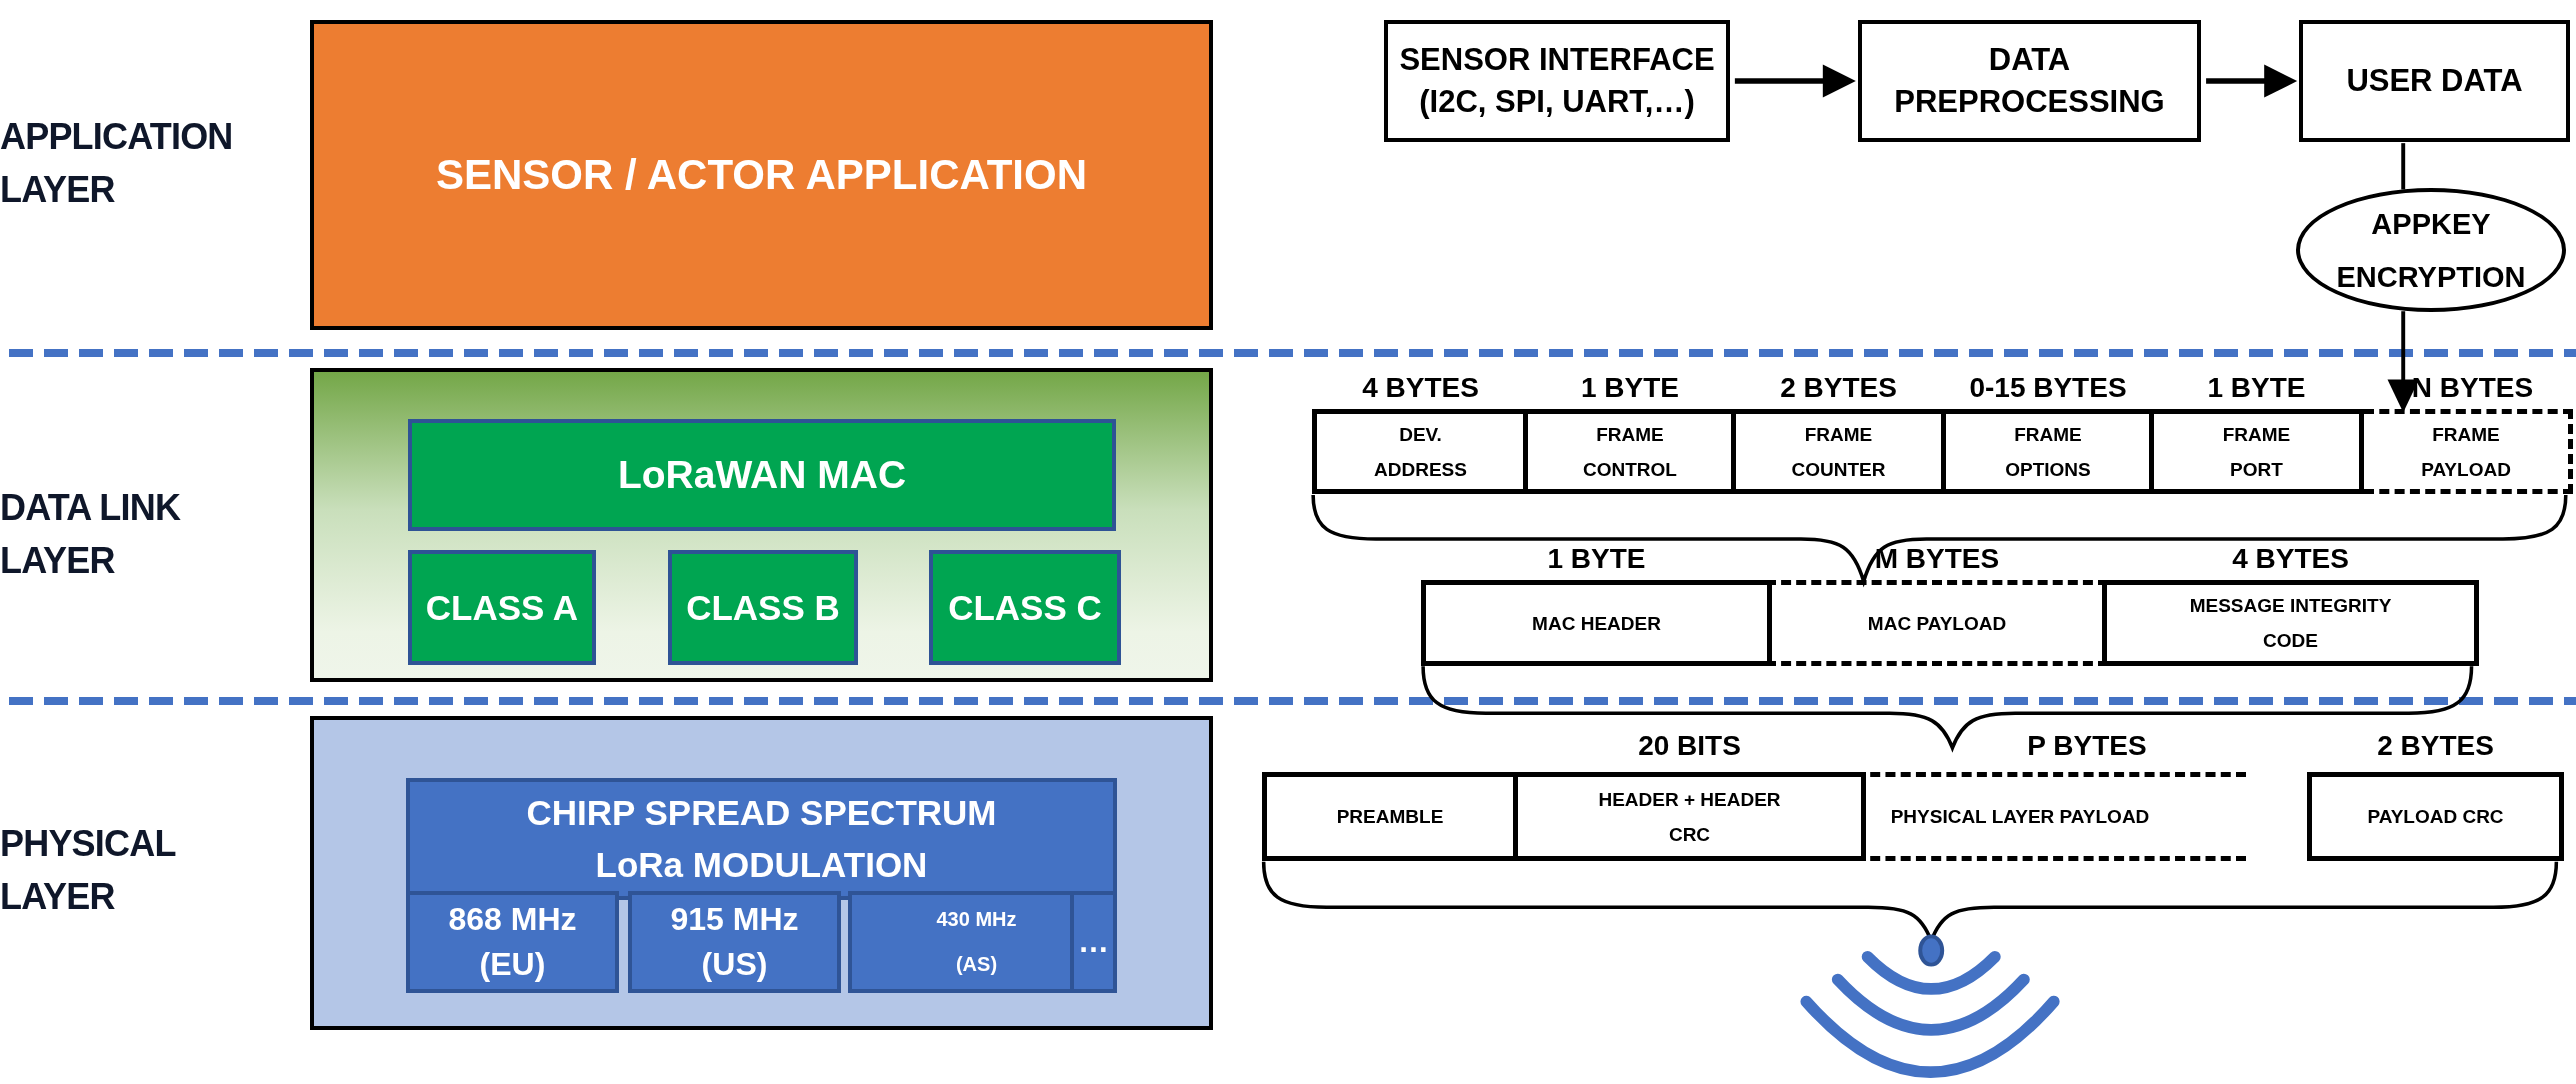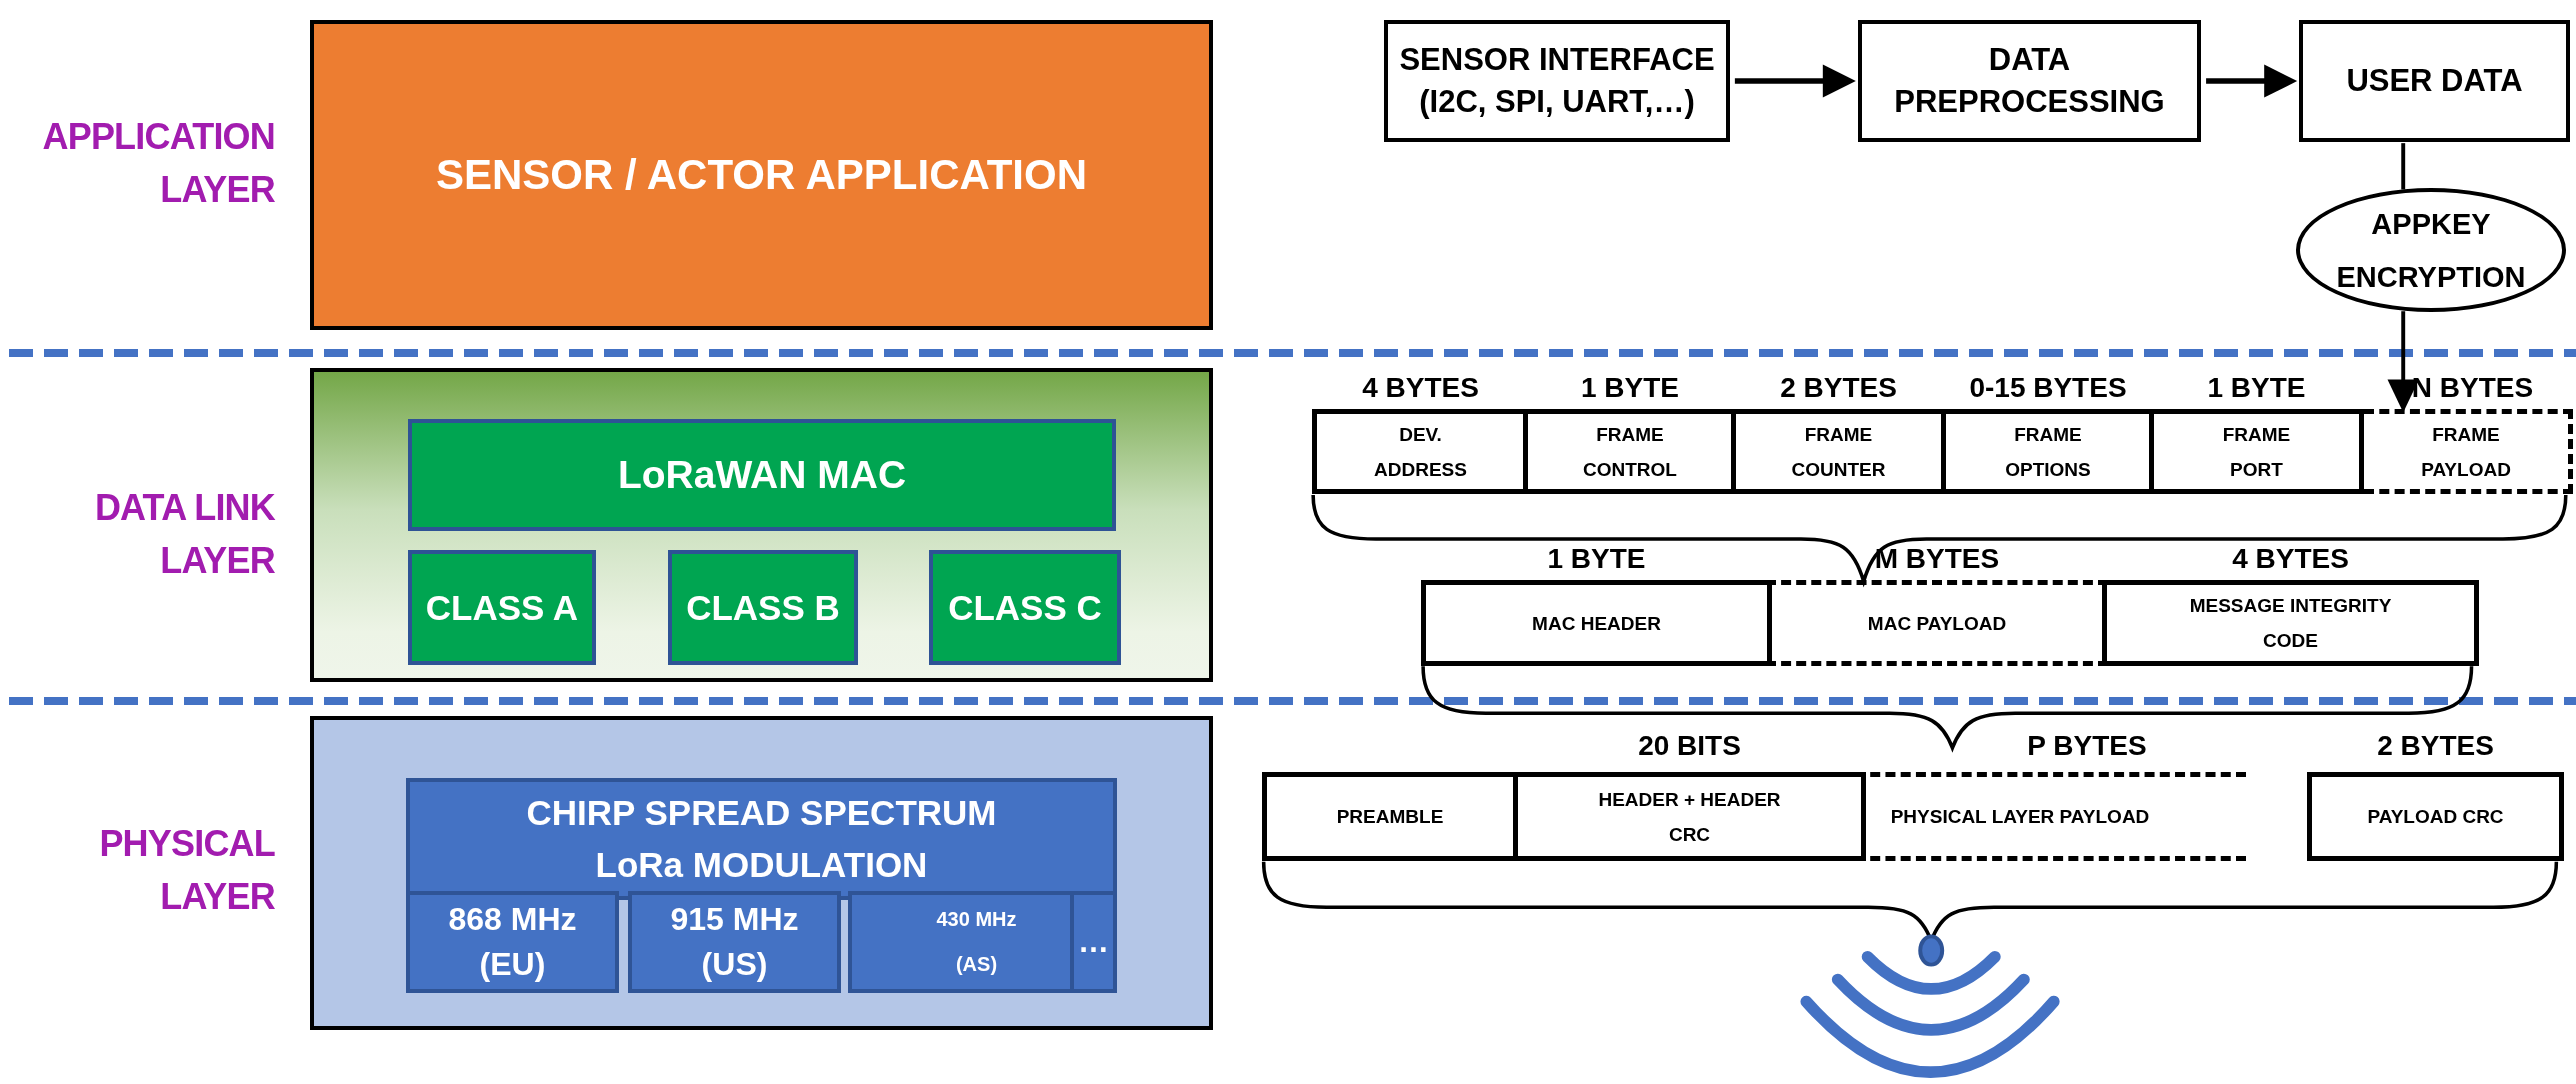--- a/index.html
+++ b/index.html
@@ -1,20 +1,20 @@
 <!DOCTYPE html>
 <html style="--accent-blue: #4472C4; --navy-border: #2F5496; --light-blue-bg: #B4C6E7; --orange: #ED7D31; --green: #00A551; --green-border: #2E5395; --green-grad-top: #74A748; --green-grad-bottom: #EFF5EA; --black: #000000; --white: #FFFFFF;font-size:12.6px"><head>
 <meta charset="utf-8">
 <style>
   html,body{margin:0;padding:0;background:#fff;}
   #canvas{position:relative;width:2576px;height:1085px;background:#fff;overflow:hidden;
           font-family:"Liberation Sans","DejaVu Sans",sans-serif;color:#000;}
   .abs{position:absolute;}
   
-  .layer-label{font-weight:bold;font-size:36px;line-height:53px;text-align:right;color:#a21caf;letter-spacing:-0.8px;}
+  .layer-label{font-weight:bold;font-size:36px;line-height:53px;color:#0f172a;letter-spacing:-0.8px;}
   
   .bigbox{box-sizing:border-box;border:4.7px solid #000;}
   .app-box{background:var(--orange,#ED7D31);display:flex;align-items:center;justify-content:center;}
   .app-box .t{color:#fff;font-weight:bold;font-size:42px;letter-spacing:0;}
   .dl-box{background:linear-gradient(180deg,var(--green-grad-top,#74A748) 0%,#C9DFBB 45%,#EDF4E6 85%,var(--green-grad-bottom,#EFF5EA) 100%);}
   .phy-box{background:var(--light-blue-bg,#B4C6E7);}
   .green-inner{box-sizing:border-box;background:var(--green,#00A551);border:4.7px solid var(--green-border,#2E5395);
                display:flex;flex-direction:column;align-items:center;justify-content:center;color:#fff;font-weight:bold;text-align:center;}
   .blue-inner{box-sizing:border-box;background:var(--accent-blue,#4472C4);border:4.7px solid var(--navy-border,#2F5496);
               display:flex;flex-direction:column;align-items:center;justify-content:center;color:#fff;font-weight:bold;text-align:center;}

